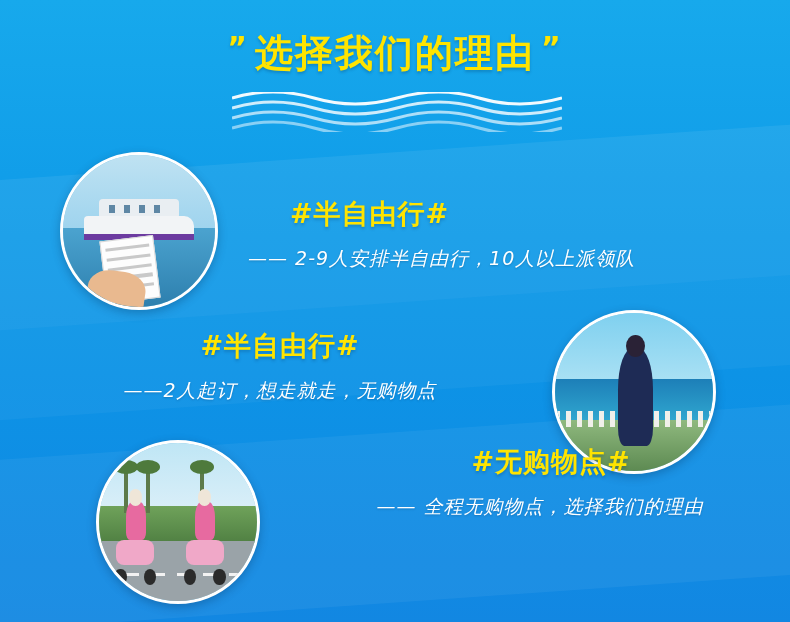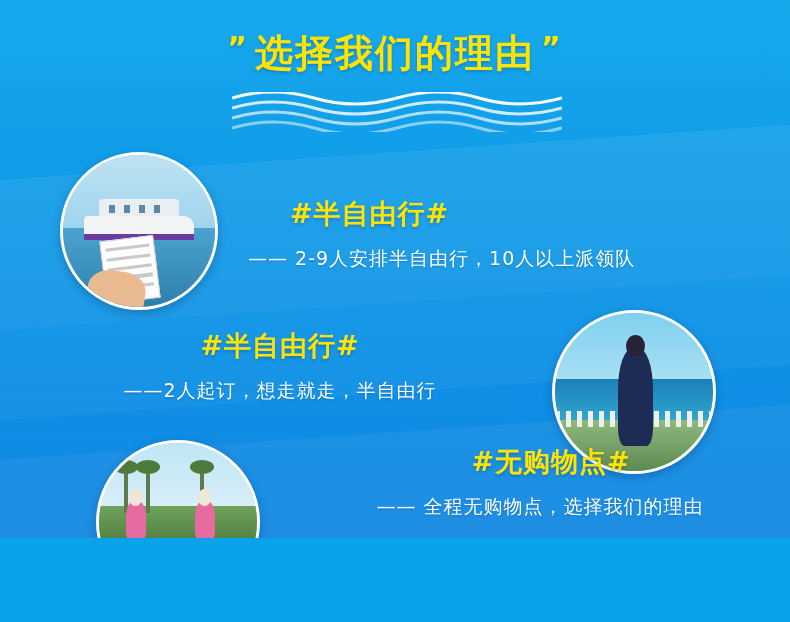--- a/index.html
+++ b/index.html
@@ -6,21 +6,21 @@
     margin: 0;
     padding: 0;
   }
   body {
     font-family: "DejaVu Sans", "Liberation Sans", sans-serif;
     background: #0aa3ea;
   }
   #poster {
     position: relative;
     width: 790px;
-    height: 538px;
+    height: 622px;
     overflow: hidden;
     background: linear-gradient(180deg, #17a9ec 0%, #0f9ae8 38%, #0d93e6 60%, #1287e2 100%);
   }
   
   .band {
     position: absolute;
     left: -120px;
     width: 1100px;
     height: 150px;
     background: rgba(255,255,255,0.07);
@@ -106,20 +106,21 @@
     color: #ffe400;
     font-size: 27px;
     font-weight: bold;
     letter-spacing: 1px;
     text-shadow: 0 2px 3px rgba(0,40,80,0.25);
     margin-bottom: 14px;
   }
   .sub {
     color: #ffffff;
     font-size: 19px;
+    font-style: italic;
     letter-spacing: 1px;
     white-space: nowrap;
     text-shadow: 0 1px 2px rgba(0,40,80,0.25);
   }
   .tb-1 .head { margin-left: 42px; }
   .tb-3 .head { margin-left: 42px; }
   .tb-3 .sub  { margin-left: 20px; }
 
   
   .sea-sky { position:absolute; left:0; right:0; top:0; height:48%; background:linear-gradient(180deg,#bfe2f2 0%, #9fd4ee 100%); }
@@ -209,21 +210,21 @@
         <div class="g-sky"></div>
         <div class="g-sea"></div>
         <div class="g-ground"></div>
         <div class="g-fence"></div>
         <div class="g-body"></div>
         <div class="g-head"></div>
       </div>
     </div>
     <div class="text-block tb-2">
       <div class="head">#半自由行#</div>
-      <div class="sub">——2人起订，想走就走，半自由行</div>
+      <div class="sub">——2人起订，想走就走，无购物点</div>
     </div>
   </div>
 
   <div class="row row-3">
     <div class="photo photo-3">
       <div class="inner">
         <div class="s-sky"></div>
         <div class="s-grass"></div>
         <div class="s-road"></div>
         <div class="s-line"></div>

